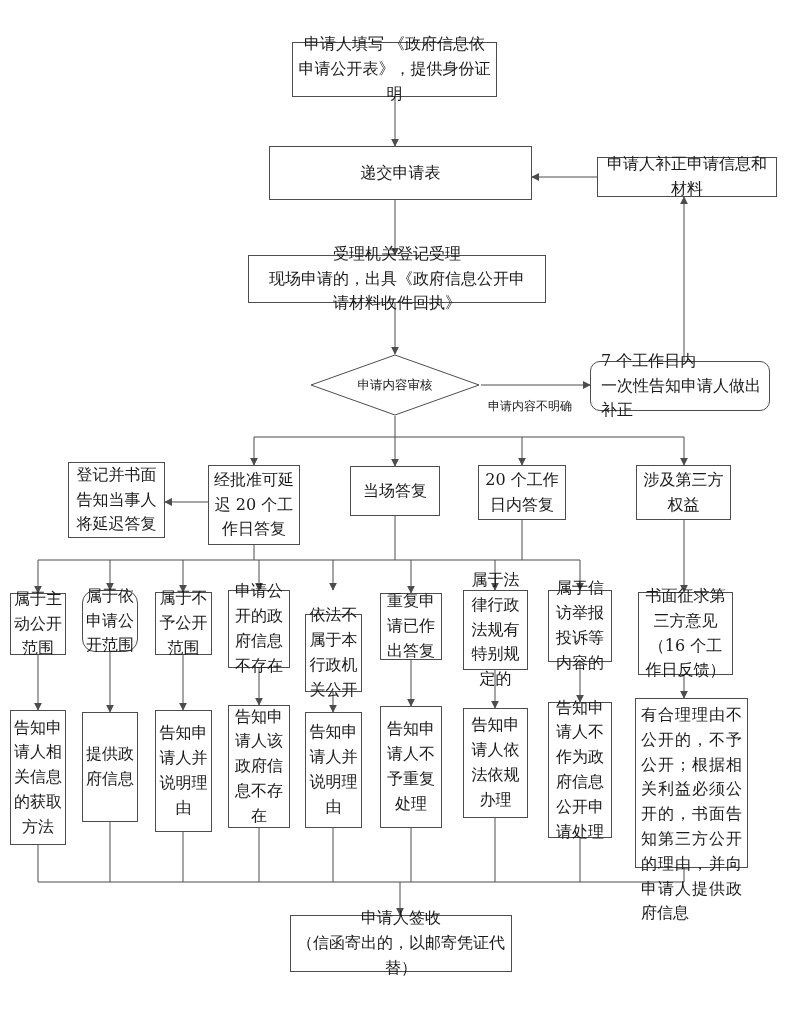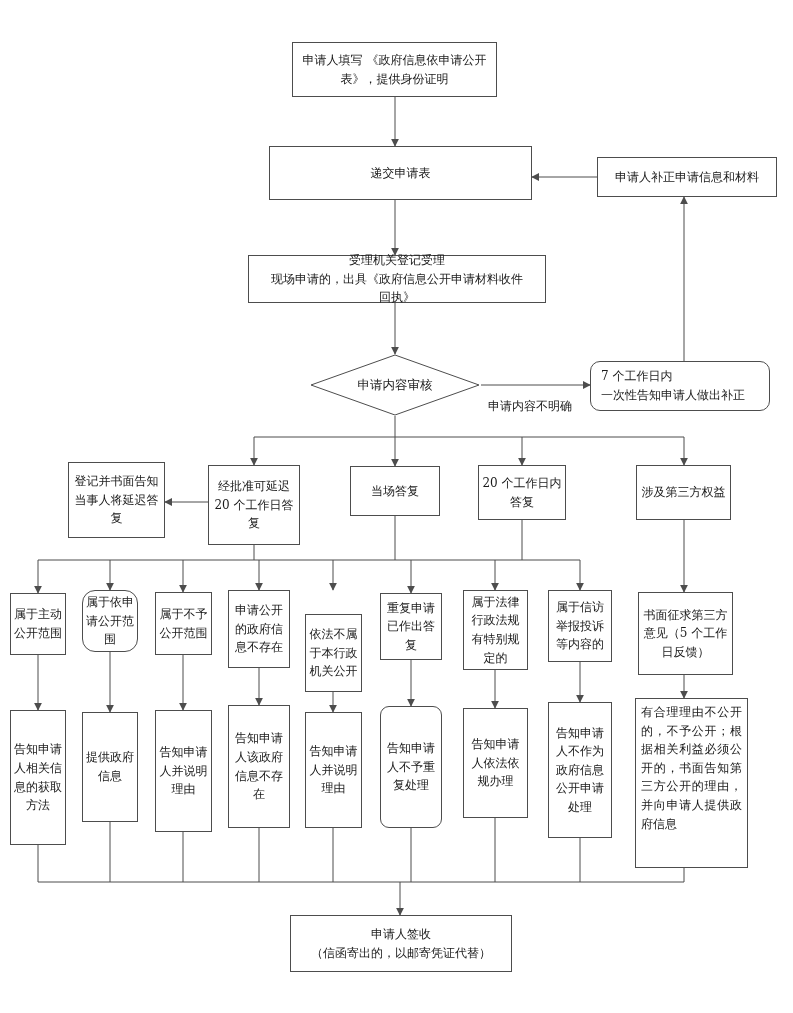--- a/index.html
+++ b/index.html
@@ -20,21 +20,21 @@
   }
   .node {
     position: absolute;
     border: 1px solid #4d4d4d;
     background: #ffffff;
     display: flex;
     flex-direction: column;
     align-items: center;
     justify-content: center;
     text-align: center;
-    font-size: 12px;
+    font-size: 16px;
     line-height: 1.55;
     padding: 2px 3px;
   }
   .node .t { display: block; }
   .node .sub { display: block; }
   .left-align { align-items: flex-start; text-align: left; padding-left: 10px; }
   .top-align { justify-content: flex-start; text-align: justify; padding: 4px 5px; }
   .diamond-wrap {
     position: absolute;
     display: flex;
@@ -142,28 +142,28 @@
   <div class="node" style="left:636px;top:465px;width:95px;height:55px;">涉及第三方权益</div>
 
   <div class="node" style="left:10px;top:593px;width:56px;height:62px;">属于主动公开范围</div>
   <div class="node" style="left:82px;top:590px;width:56px;height:62px;border-radius:13px;">属于依申请公开范围</div>
   <div class="node" style="left:155px;top:592px;width:57px;height:63px;">属于不予公开范围</div>
   <div class="node" style="left:228px;top:590px;width:62px;height:78px;">申请公开的政府信息不存在</div>
   <div class="node" style="left:305px;top:614px;width:57px;height:78px;">依法不属于本行政机关公开</div>
   <div class="node" style="left:380px;top:593px;width:62px;height:67px;">重复申请已作出答复</div>
   <div class="node" style="left:463px;top:590px;width:65px;height:80px;">属于法律行政法规有特别规定的</div>
   <div class="node" style="left:548px;top:590px;width:64px;height:72px;">属于信访举报投诉等内容的</div>
-  <div class="node" style="left:638px;top:592px;width:95px;height:83px;">书面征求第三方意见（5 个工作日反馈）</div>
+  <div class="node" style="left:638px;top:592px;width:95px;height:83px;">书面征求第三方意见（16 个工作日反馈）</div>
 
   <div class="node" style="left:10px;top:710px;width:56px;height:135px;">告知申请人相关信息的获取方法</div>
   <div class="node" style="left:82px;top:712px;width:56px;height:110px;">提供政府信息</div>
   <div class="node" style="left:155px;top:710px;width:57px;height:122px;">告知申请人并说明理由</div>
   <div class="node" style="left:228px;top:705px;width:62px;height:123px;">告知申请人该政府信息不存在</div>
   <div class="node" style="left:305px;top:712px;width:57px;height:116px;">告知申请人并说明理由</div>
-  <div class="node" style="left:380px;top:706px;width:62px;height:122px;border-radius:9px;">告知申请人不予重复处理</div>
+  <div class="node" style="left:380px;top:706px;width:62px;height:122px;">告知申请人不予重复处理</div>
   <div class="node" style="left:463px;top:708px;width:65px;height:110px;">告知申请人依法依规办理</div>
   <div class="node" style="left:548px;top:702px;width:64px;height:136px;">告知申请人不作为政府信息公开申请处理</div>
   <div class="node top-align" style="left:635px;top:698px;width:113px;height:170px;">有合理理由不公开的，不予公开；根据相关利益必须公开的，书面告知第三方公开的理由，并向申请人提供政府信息</div>
 
   <div class="node" style="left:290px;top:915px;width:222px;height:57px;">
     <span class="t">申请人签收</span>
     <span class="sub">（信函寄出的，以邮寄凭证代替）</span>
   </div>
 
 </div>

